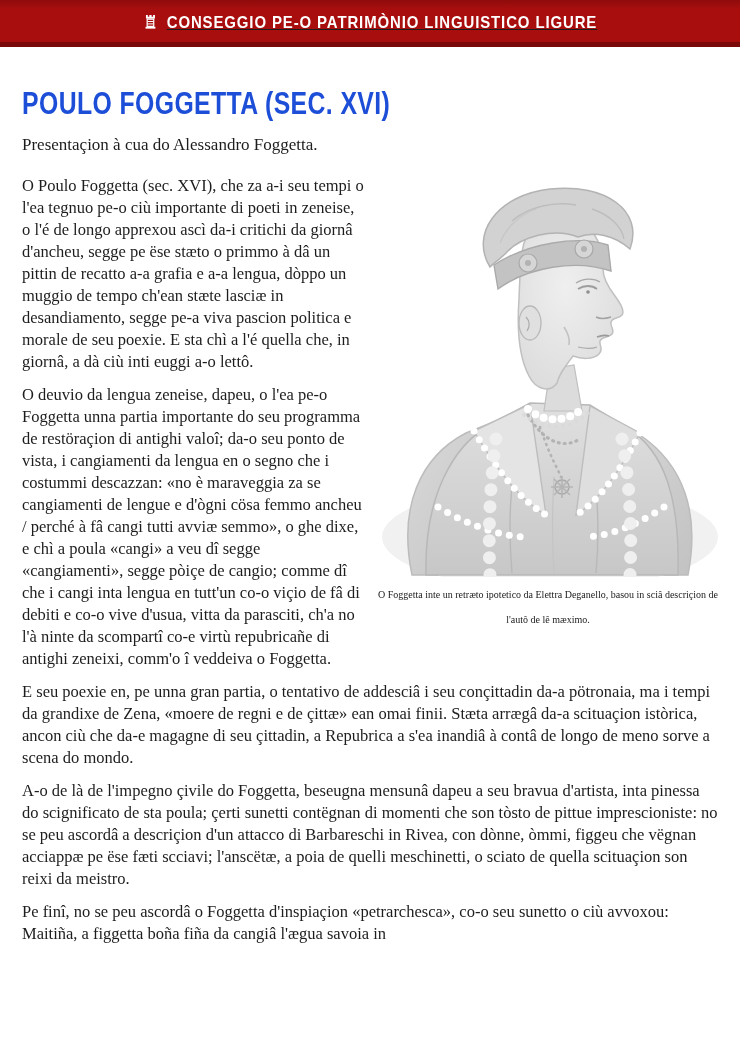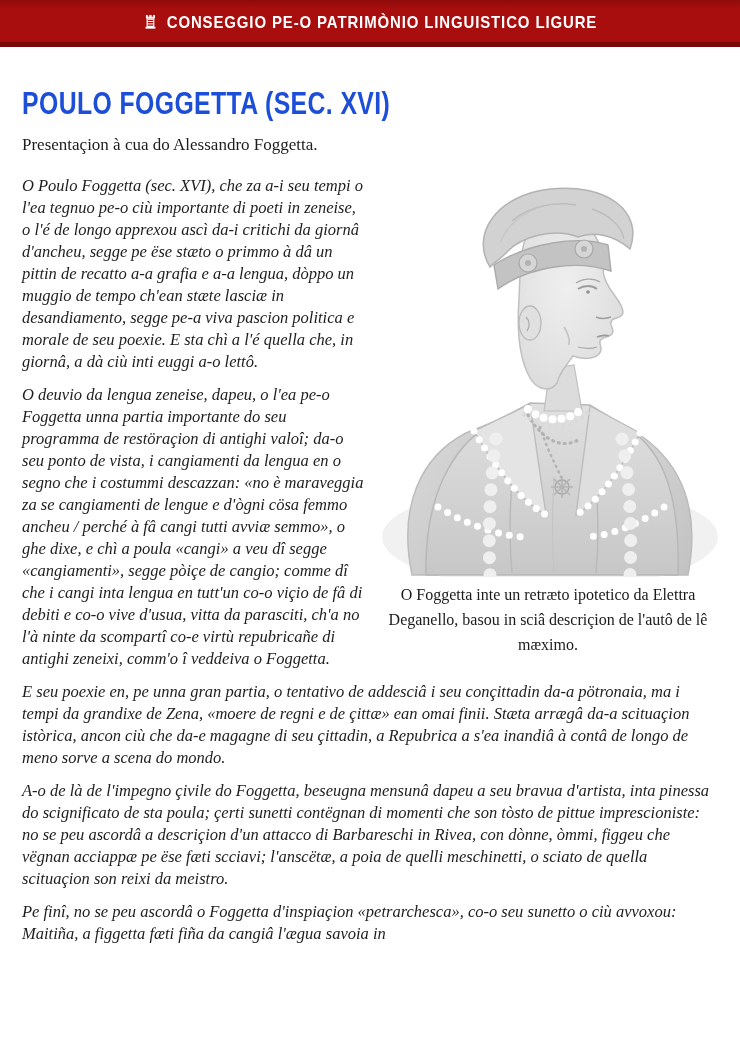--- a/index.html
+++ b/index.html
@@ -12,20 +12,21 @@
   }
 
   
   .topbar {
     height: 42px;
     background: linear-gradient(#8f0b0b 0px, #a80e0e 9px, #a80e0e 42px);
     border-bottom: 5px solid #7a0909;
     display: flex;
     align-items: center;
     justify-content: center;
+    text-decoration: underline;
   }
   .topbar-inner {
     display: flex; align-items: center; gap: 10px;
     transform: scaleX(.88);
     padding-top: 4px;
   }
   .topbar-title {
     color: #ffffff;
     font-family: "Liberation Sans", sans-serif;
     font-weight: bold;
@@ -59,32 +60,31 @@
     color: #1d1d1d;
   }
 
   article { margin-top: 20px; }
 
   article p {
     font-size: 16.5px;
     line-height: 22px;
     margin: 0 0 11px 0;
     text-align: left;
-    font-style: italic;
   }
 
   figure.portrait {
     float: right;
     width: 340px;
     margin: 2px 0 4px 14px;
     padding: 0;
   }
   figure.portrait svg { display: block; width: 340px; height: 400px; }
   figcaption {
-    font-size: 16px;
+    font-size: 10px;
     line-height: 25px;
     text-align: center;
     margin-top: 5px;
     color: #1a1a1a;
   }
 </style>
 </head>
 <body>
 
 <header class="topbar">
@@ -191,16 +191,16 @@
         <path d="M150,232 C166,246 190,246 206,230" fill="none" stroke="#ffffff" stroke-width="8" stroke-linecap="round" stroke-dasharray="0 9"></path>
         <path d="M146,238 C166,254 192,254 210,236" fill="none" stroke="#dadada" stroke-width="4" stroke-linecap="round" stroke-dasharray="0 7"></path>
       </svg>
       <figcaption>O Foggetta inte un retræto ipotetico da Elettra Deganello, basou in sciâ descriçion de l'autô de lê mæximo.</figcaption>
     </figure>
 
     <p>O Poulo Foggetta (sec. XVI), che za a-i seu tempi o l'ea tegnuo pe-o ciù importante di poeti in zeneise, o l'é de longo apprexou ascì da-i critichi da giornâ d'ancheu, segge pe ëse stæto o primmo à dâ un pittin de recatto a-a grafia e a-a lengua, dòppo un muggio de tempo ch'ean stæte lasciæ in desandiamento, segge pe-a viva pascion politica e morale de seu poexie. E sta chì a l'é quella che, in giornâ, a dà ciù inti euggi a-o lettô.</p>
     <p>O deuvio da lengua zeneise, dapeu, o l'ea pe-o Foggetta unna partia importante do seu programma de restöraçion di antighi valoî; da-o seu ponto de vista, i cangiamenti da lengua en o segno che i costummi descazzan: «no è maraveggia za se cangiamenti de lengue e d'ògni cösa femmo ancheu / perché à fâ cangi tutti avviæ semmo», o ghe dixe, e chì a poula «cangi» a veu dî segge «cangiamenti», segge pòiçe de cangio; comme dî che i cangi inta lengua en tutt'un co-o viçio de fâ di debiti e co-o vive d'usua, vitta da parasciti, ch'a no l'à ninte da scompartî co-e virtù repubricañe di antighi zeneixi, comm'o î veddeiva o Foggetta.</p>
     <p>E seu poexie en, pe unna gran partia, o tentativo de addesciâ i seu conçittadin da-a pötronaia, ma i tempi da grandixe de Zena, «moere de regni e de çittæ» ean omai finii. Stæta arrægâ da-a scituaçion istòrica, ancon ciù che da-e magagne di seu çittadin, a Repubrica a s'ea inandiâ à contâ de longo de meno sorve a scena do mondo.</p>
     <p>A-o de là de l'impegno çivile do Foggetta, beseugna mensunâ dapeu a seu bravua d'artista, inta pinessa do scignificato de sta poula; çerti sunetti contëgnan di momenti che son tòsto de pittue imprescioniste: no se peu ascordâ a descriçion d'un attacco di Barbareschi in Rivea, con dònne, òmmi, figgeu che vëgnan acciappæ pe ëse fæti scciavi; l'anscëtæ, a poia de quelli meschinetti, o sciato de quella scituaçion son reixi da meistro.</p>
-    <p>Pe finî, no se peu ascordâ o Foggetta d'inspiaçion «petrarchesca», co-o seu sunetto o ciù avvoxou: Maitiña, a figgetta fæti fiña da cangiâ l'ægua savoia in</p>
+    <p>Pe finî, no se peu ascordâ o Foggetta d'inspiaçion «petrarchesca», co-o seu sunetto o ciù avvoxou: Maitiña, a figgetta boña fiña da cangiâ l'ægua savoia in</p>
 
   </article>
 </main>
 
 </body></html>

